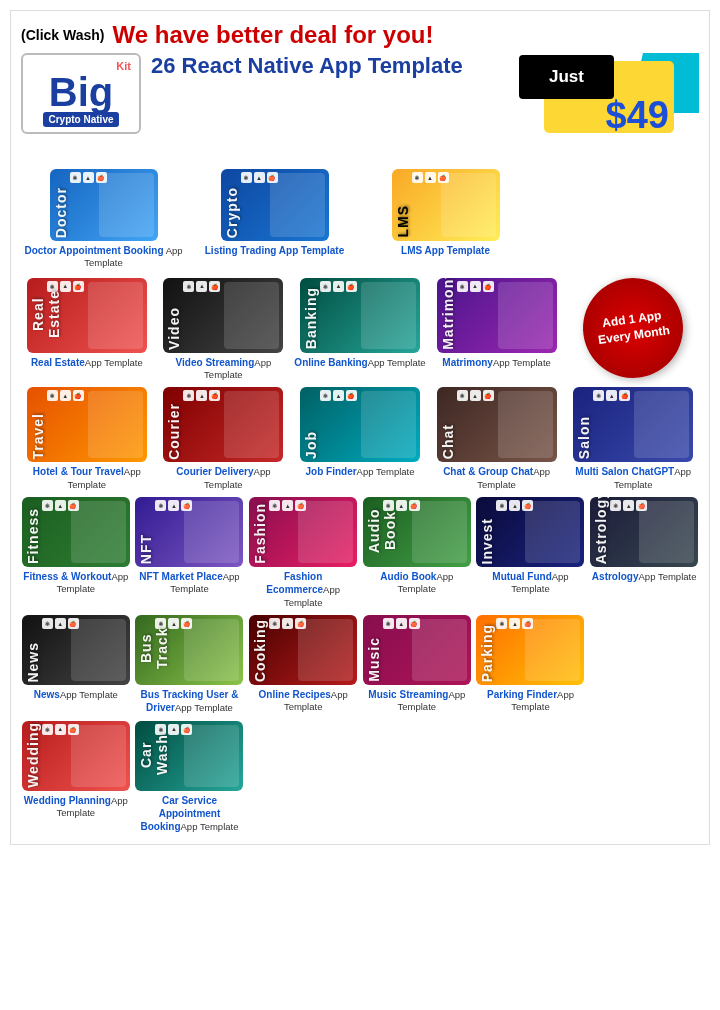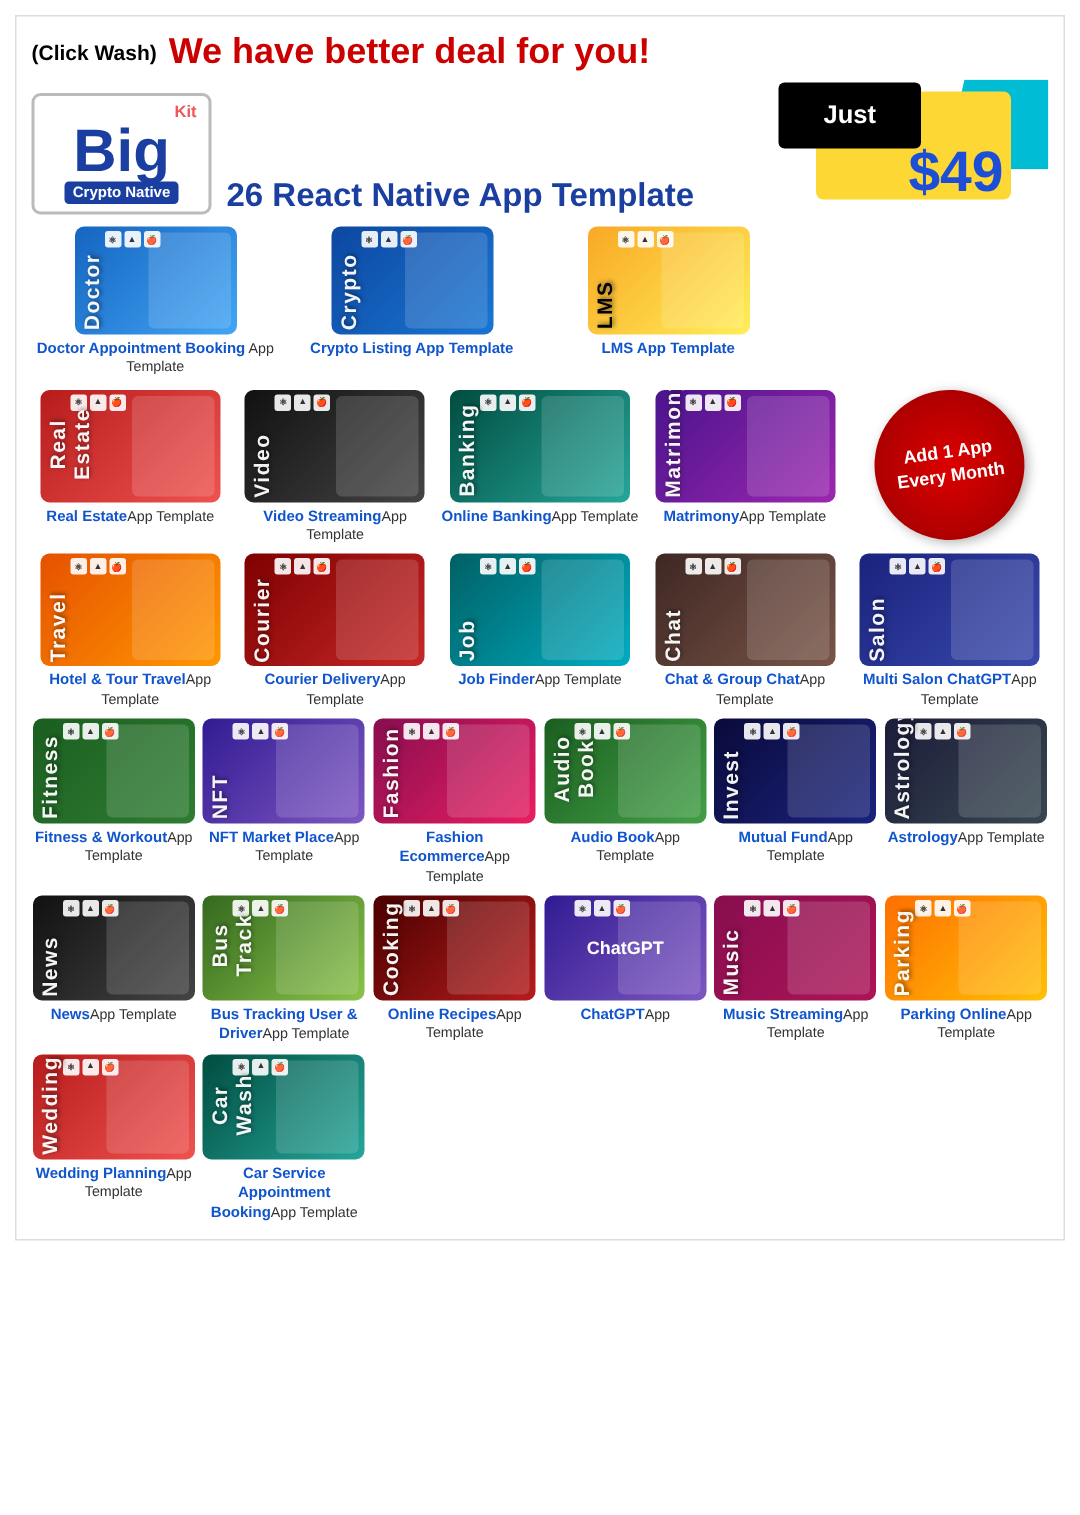--- a/index.html
+++ b/index.html
@@ -166,21 +166,21 @@
 </head>
 <body>
 
 <div style="border: 1px solid #ddd; padding: 10px; background: #fff;">
 
   <div class="header-row" style="margin-bottom:4px;">
     <span style="font-size:14px;font-weight:bold;color:#000;">(Click Wash)</span>
     <span style="font-size:24px;font-weight:900;color:#cc0000;flex:1;">We have better deal for you!</span>
   </div>
 
-  <div style="display:flex;align-items:flex-end;gap:10px;margin-bottom:8px;">
+  <div style="display:flex;align-items:flex-start;gap:10px;margin-bottom:26px;">
 
     <div style="border:2px solid #bbb;border-radius:6px;padding:5px 8px;width:120px;min-height:75px;display:flex;flex-direction:column;align-items:center;justify-content:center;background:#fff;">
       <span style="font-size:11px;color:#e55;font-weight:bold;align-self:flex-end;">Kit</span>
       <span style="font-size:40px;font-weight:900;color:#1a3fa0;line-height:1;">Big</span>
       <span style="font-size:10px;color:#fff;background:#1a3fa0;padding:2px 5px;border-radius:3px;font-weight:bold;">Crypto Native</span>
     </div>
 
     <span style="font-size:22px;font-weight:bold;color:#1a3fa0;flex:1;">26 React Native App Template</span>
 
     <div style="position:relative;width:180px;height:90px;">
@@ -215,21 +215,21 @@
       <div class="thumb color-darkblue">
         <div class="platform-icons">
           <div class="pi">⚛</div>
           <div class="pi">▲</div>
           <div class="pi">🍎</div>
         </div>
         <span class="thumb-side-label">Crypto</span>
         <div class="screen-mockup"></div>
       </div>
       <div class="item-label">
-        <span class="title">Crypto Listing App Template</span>
+        <span class="title">Listing Trading App Template</span>
       </div>
     </div>
 
     <div style="display:flex;flex-direction:column;align-items:center;text-align:center;">
       <div class="thumb color-yellow">
         <div class="platform-icons">
           <div class="pi">⚛</div>
           <div class="pi">▲</div>
           <div class="pi">🍎</div>
         </div>
@@ -473,32 +473,20 @@
             <div class="pi">⚛</div>
             <div class="pi">▲</div>
             <div class="pi">🍎</div>
           </div>
         <span class="thumb-side-label">Cooking</span>
         <div class="screen-mockup"></div>
       </div>
       <div class="item-label"><span class="title">Online Recipes</span><span>App Template</span></div>
     </div>
     <div style="display:flex;flex-direction:column;align-items:center;text-align:center;">
-      <div class="thumb color-violet" style="width:108px;height:70px;">
-        <div class="platform-icons">
-            <div class="pi">⚛</div>
-            <div class="pi">▲</div>
-            <div class="pi">🍎</div>
-          </div>
-        <span style="font-size:12px;font-weight:900;color:#fff;position:absolute;bottom:50%;right:50%;transform:translate(50%,50%);text-align:center;">ChatGPT</span>
-        <div class="screen-mockup"></div>
-      </div>
-      <div class="item-label"><span class="title">ChatGPT</span><span>App</span></div>
-    </div>
-    <div style="display:flex;flex-direction:column;align-items:center;text-align:center;">
       <div class="thumb color-wine" style="width:108px;height:70px;">
         <div class="platform-icons">
             <div class="pi">⚛</div>
             <div class="pi">▲</div>
             <div class="pi">🍎</div>
           </div>
         <span class="thumb-side-label">Music</span>
         <div class="screen-mockup"></div>
       </div>
       <div class="item-label"><span class="title">Music Streaming</span><span>App Template</span></div>
@@ -506,21 +494,21 @@
     <div style="display:flex;flex-direction:column;align-items:center;text-align:center;">
       <div class="thumb color-amber" style="width:108px;height:70px;">
         <div class="platform-icons">
             <div class="pi">⚛</div>
             <div class="pi">▲</div>
             <div class="pi">🍎</div>
           </div>
         <span class="thumb-side-label">Parking</span>
         <div class="screen-mockup"></div>
       </div>
-      <div class="item-label"><span class="title">Parking Online</span><span>App Template</span></div>
+      <div class="item-label"><span class="title">Parking Finder</span><span>App Template</span></div>
     </div>
   </div>
 
   <div style="display:grid;grid-template-columns:repeat(6,1fr);gap:4px;align-items:start;">
     <div style="display:flex;flex-direction:column;align-items:center;text-align:center;">
       <div class="thumb color-red" style="width:108px;height:70px;">
         <div class="platform-icons">
             <div class="pi">⚛</div>
             <div class="pi">▲</div>
             <div class="pi">🍎</div>

